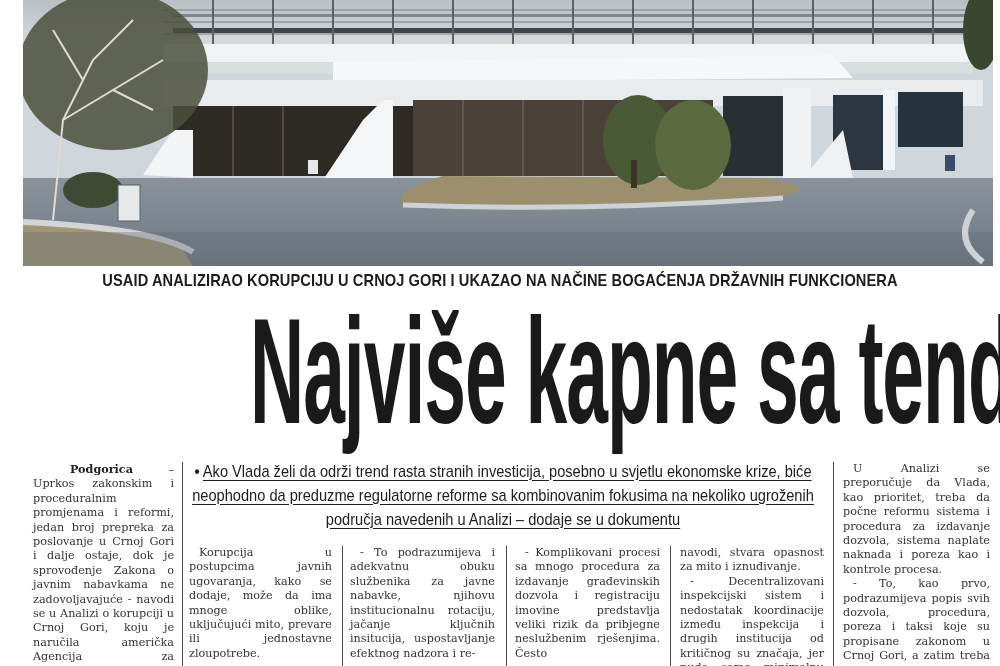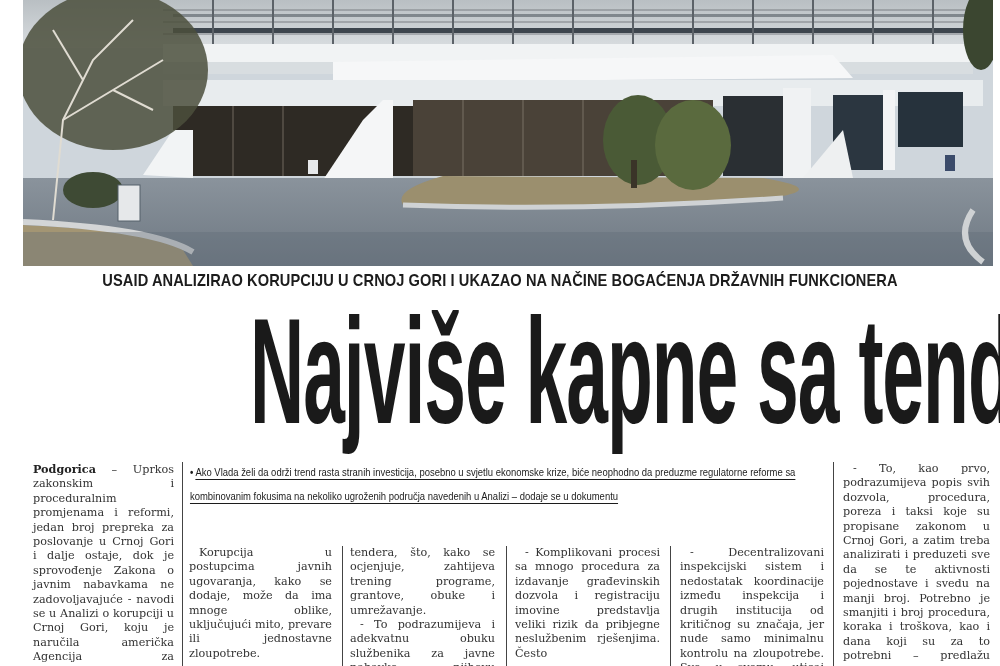--- a/index.html
+++ b/index.html
@@ -11,30 +11,30 @@
 
   
   .kicker { position: absolute; left: 0; top: 271px; width: 1000px; text-align: center;
     font-family: "Liberation Sans", sans-serif; font-weight: bold; font-size: 17px; letter-spacing: 0.1px; color: #1c1c1c;
     transform: scaleX(0.86); transform-origin: center; white-space: nowrap; }
   .headline { position: absolute; left: 0; top: 286px; width: 1000px; text-align: center;
     font-family: "Liberation Sans", sans-serif; font-weight: bold; font-size: 150px; line-height: 170px; color: #1a1a1a;
     letter-spacing: -2px; white-space: nowrap; transform: scaleX(0.50); transform-origin: center; }
 
   
-  .lead { position: absolute; left: 190px; top: 460px; width: 626px; 
-    font-family: "Liberation Sans", sans-serif; font-size: 11px; line-height: 24px; color: #1c1c1c; }
+  .lead { position: absolute; left: 190px; top: 460px; width: 626px; text-align: center;
+    font-family: "Liberation Sans", sans-serif; font-size: 17px; line-height: 24px; color: #1c1c1c; }
   .lead span { text-decoration: underline; text-underline-offset: 3px; }
   .lead .inner { display: inline-block; transform: scaleX(0.86); transform-origin: center; width: 728px; margin-left: -51px; }
 
   
   .col { position: absolute; font-size: 11.2px; line-height: 14.4px; color: #333; text-align: justify; hyphens: manual; }
   .col p { margin: 0; text-indent: 10px; }
   .col p.first { text-indent: 0; }
-  .col .loc { font-weight: bold; color: #222; }
+  .col .loc { font-weight: bold; color: #222; margin-left: 37px; }
   .rule { position: absolute; width: 1px; background: #444; }
 
   .c1 { left: 33px; top: 462px; width: 141px; }
   .c2 { left: 189px; top: 546px; width: 143px; }
   .c3 { left: 350px; top: 546px; width: 145px; }
   .c4 { left: 515px; top: 546px; width: 145px; }
   .c5 { left: 680px; top: 546px; width: 144px; }
   .c6 { left: 843px; top: 462px; width: 147px; }
 </style>
 </head>
@@ -152,27 +152,28 @@
   <p class="first"><span class="loc">Podgorica</span><span> – Uprkos zakonskim i proceduralnim promjenama i reformi, jedan broj prepreka za poslovanje u Crnoj Gori i dalje ostaje, dok je sprovođenje Zakona o javnim nabavkama ne zadovoljavajuće - navodi se u Analizi o korupciji u Crnoj Gori, koju je naručila američka Agencija za međunarodni razvoj (USAID).</span></p>
 
 </div>
 
 <div class="col c2">
   <p>Korupcija u postupcima javnih ugovaranja, kako se dodaje, može da ima mnoge oblike, uključujući mito, prevare ili jednostavne zloupotrebe.</p>
 
 </div>
 
 <div class="col c3">
-  <p class="first">tendera, što, kako se ocjenjuje, zahtijeva trening programe, grantove, obuke i umrežavanje.</p>
   <p>- To podrazumijeva i adekvatnu obuku službenika za javne nabavke, njihovu institucionalnu rotaciju, jačanje ključnih insitucija, uspostavljanje efektnog nadzora i re-</p>
 </div>
 
 <div class="col c4">
   <p>- Komplikovani procesi sa mnogo procedura za izdavanje građevinskih dozvola i registraciju imovine predstavlja veliki rizik da pribjegne neslužbenim rješenjima. Često</p>
 </div>
 
 <div class="col c5">
+  <p class="first">navodi, stvara opasnost za mito i iznuđivanje.</p>
   <p>- Decentralizovani inspekcijski sistem i nedostatak koordinacije između inspekcija i drugih institucija od kritičnog su značaja, jer nude samo minimalnu kontrolu na zloupotrebe. Sve u svemu, uticaj takve korupcije na mala i srednja</p>
 </div>
 
 <div class="col c6">
+  <p>U Analizi se preporučuje da Vlada, kao prioritet, treba da počne reformu sistema i procedura za izdavanje dozvola, sistema naplate naknada i poreza kao i kontrole procesa.</p>
   <p>- To, kao prvo, podrazumijeva popis svih dozvola, procedura, poreza i taksi koje su propisane zakonom u Crnoj Gori, a zatim treba analizirati i preduzeti sve da se te aktivnosti pojednostave i svedu na manji broj. Potrebno je smanjiti i broj procedura, koraka i troškova, kao i dana koji su za to potrebni – predlažu autori</p>
 </div>
 
 </body></html>

